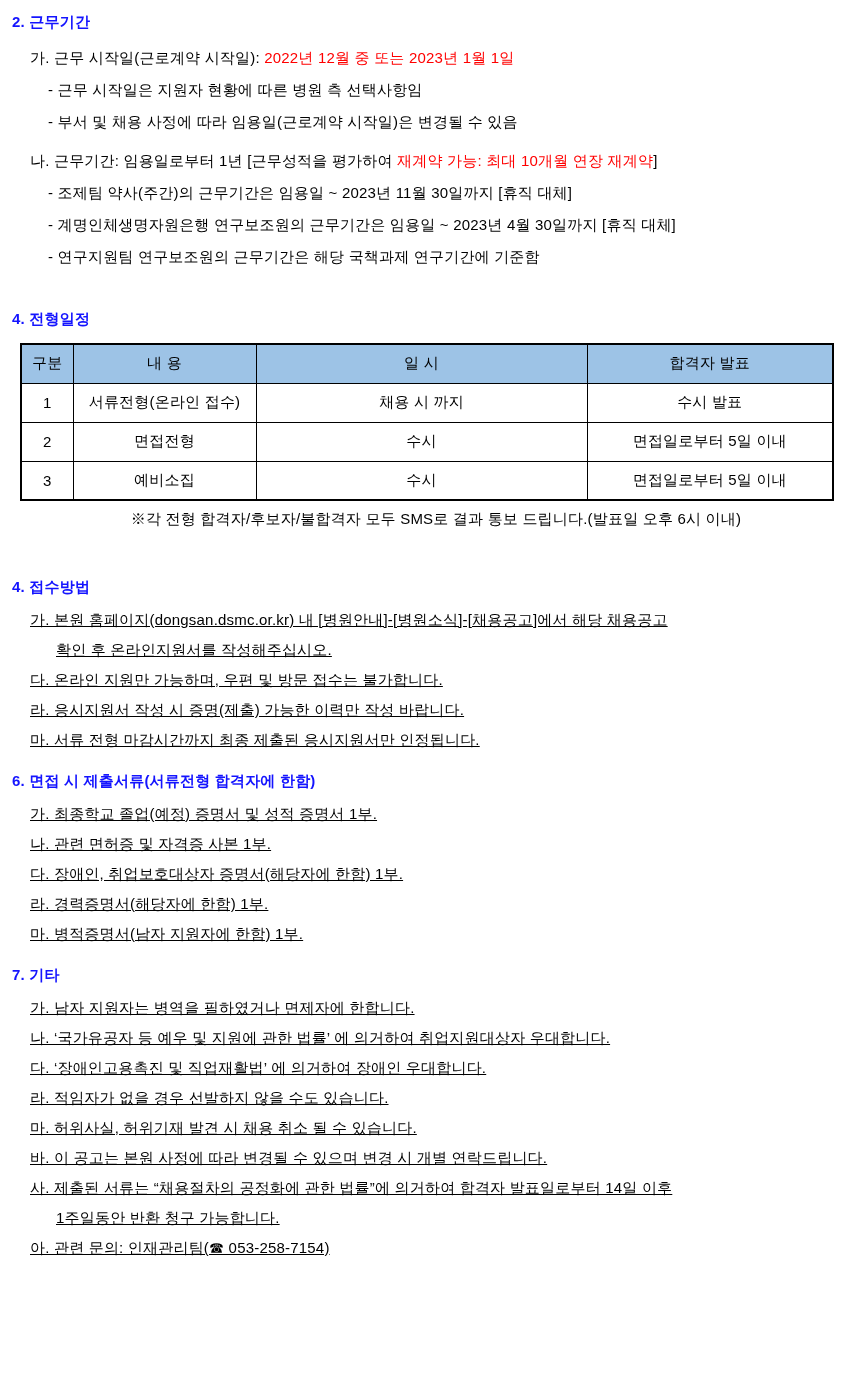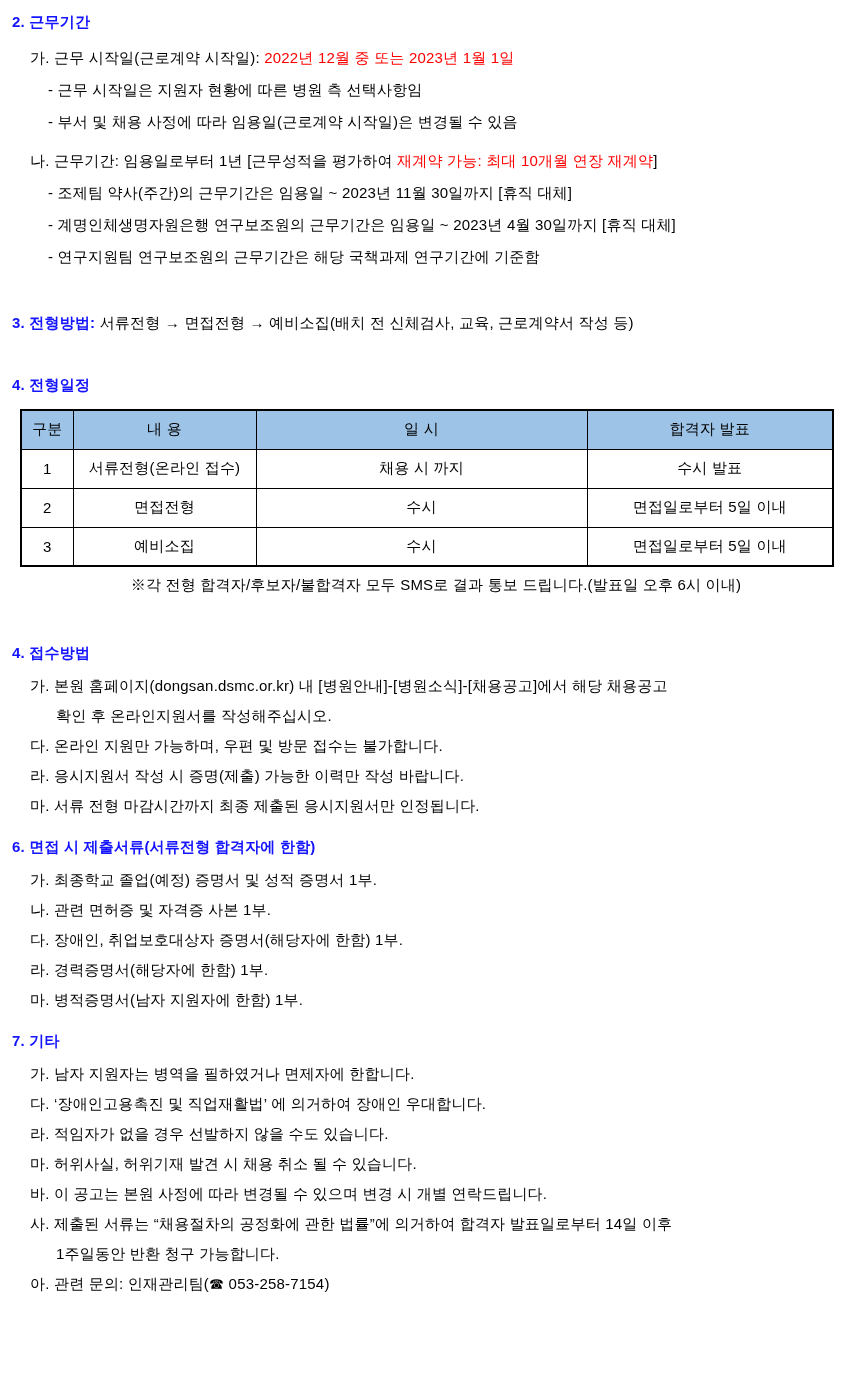--- a/index.html
+++ b/index.html
@@ -11,21 +11,21 @@
     padding:10px 12px 0 12px;
     font-family:"Liberation Sans", sans-serif;
     font-size:15px; color:var(--ink);
     letter-spacing:0.2px;
   }
   .sec-title { color:var(--blue); line-height:20px; font-weight:bold; }
   .inline-title { display:inline; }
   .black-body { color:var(--ink); font-weight:normal; }
   .red { color:var(--red); }
   .line { line-height:32px; white-space:nowrap; }
-  .line30 { line-height:30px; white-space:nowrap; }
+  .line30 { line-height:30px; white-space:nowrap;text-decoration:underline; }
   .lvl1 { padding-left:18px; }
   .lvl2 { padding-left:36px; }
   .cont1 { padding-left:44px; }  
   .mt-block { margin-top:7px; }
 
   .sec2 { margin-top:2px; }
   .sec2 .first { margin-top:10px; }
   .sec3 { margin-top:34px; }
   .sec4 { margin-top:36px; }
   .sec5 { margin-top:40px; }
@@ -64,25 +64,20 @@
     <div class="line lvl2">- 부서 및 채용 사정에 따라 임용일(근로계약 시작일)은 변경될 수 있음</div>
 
     <div class="line lvl1 mt-block">
       <span>나. 근무기간: 임용일로부터 1년 [근무성적을 평가하여 </span><span class="red">재계약 가능: 최대 10개월 연장 재계약</span><span>]</span>
     </div>
     <div class="line lvl2">- 조제팀 약사(주간)의 근무기간은 임용일 ~ 2023년 11월 30일까지 [휴직 대체]</div>
     <div class="line lvl2">- 계명인체생명자원은행 연구보조원의 근무기간은 임용일 ~ 2023년 4월 30일까지 [휴직 대체]</div>
     <div class="line lvl2">- 연구지원팀 연구보조원의 근무기간은 해당 국책과제 연구기간에 기준함</div>
   </div>
 
-  <div class="sec3">
-    <div class="line">
-      <span class="sec-title inline-title">3. 전형방법:</span><span class="black-body"> 서류전형 → 면접전형 → 예비소집(배치 전 신체검사, 교육, 근로계약서 작성 등)</span>
-    </div>
-  </div>
 
   <div class="sec4">
     <div class="sec-title">4. 전형일정</div>
     <table class="sched">
       <colgroup>
         <col class="col-no">
           <col class="col-content">
           <col class="col-when">
           <col class="col-announce">
       </colgroup>
@@ -132,20 +127,21 @@
     <div class="line30 lvl1" style="margin-top:8px;">가. 최종학교 졸업(예정) 증명서 및 성적 증명서 1부.</div>
     <div class="line30 lvl1">나. 관련 면허증 및 자격증 사본 1부.</div>
     <div class="line30 lvl1">다. 장애인, 취업보호대상자 증명서(해당자에 한함) 1부.</div>
     <div class="line30 lvl1">라. 경력증명서(해당자에 한함) 1부.</div>
     <div class="line30 lvl1">마. 병적증명서(남자 지원자에 한함) 1부.</div>
   </div>
 
   <div class="sec7">
     <div class="sec-title">7. 기타</div>
     <div class="line30 lvl1" style="margin-top:8px;">가. 남자 지원자는 병역을 필하였거나 면제자에 한합니다.</div>
+    <div class="line30 lvl1">나. ‘국가유공자 등 예우 및 지원에 관한 법률’ 에 의거하여 취업지원대상자 우대합니다.</div>
     <div class="line30 lvl1">다. ‘장애인고용촉진 및 직업재활법’ 에 의거하여 장애인 우대합니다.</div>
     <div class="line30 lvl1">라. 적임자가 없을 경우 선발하지 않을 수도 있습니다.</div>
     <div class="line30 lvl1">마. 허위사실, 허위기재 발견 시 채용 취소 될 수 있습니다.</div>
     <div class="line30 lvl1">바. 이 공고는 본원 사정에 따라 변경될 수 있으며 변경 시 개별 연락드립니다.</div>
     <div class="line30 lvl1">사. 제출된 서류는 “채용절차의 공정화에 관한 법률”에 의거하여 합격자 발표일로부터 14일 이후</div>
     <div class="line30 cont1">1주일동안 반환 청구 가능합니다.</div>
     <div class="line30 lvl1">아. 관련 문의: 인재관리팀(☎ 053-258-7154)</div>
   </div>
 
 </div>

